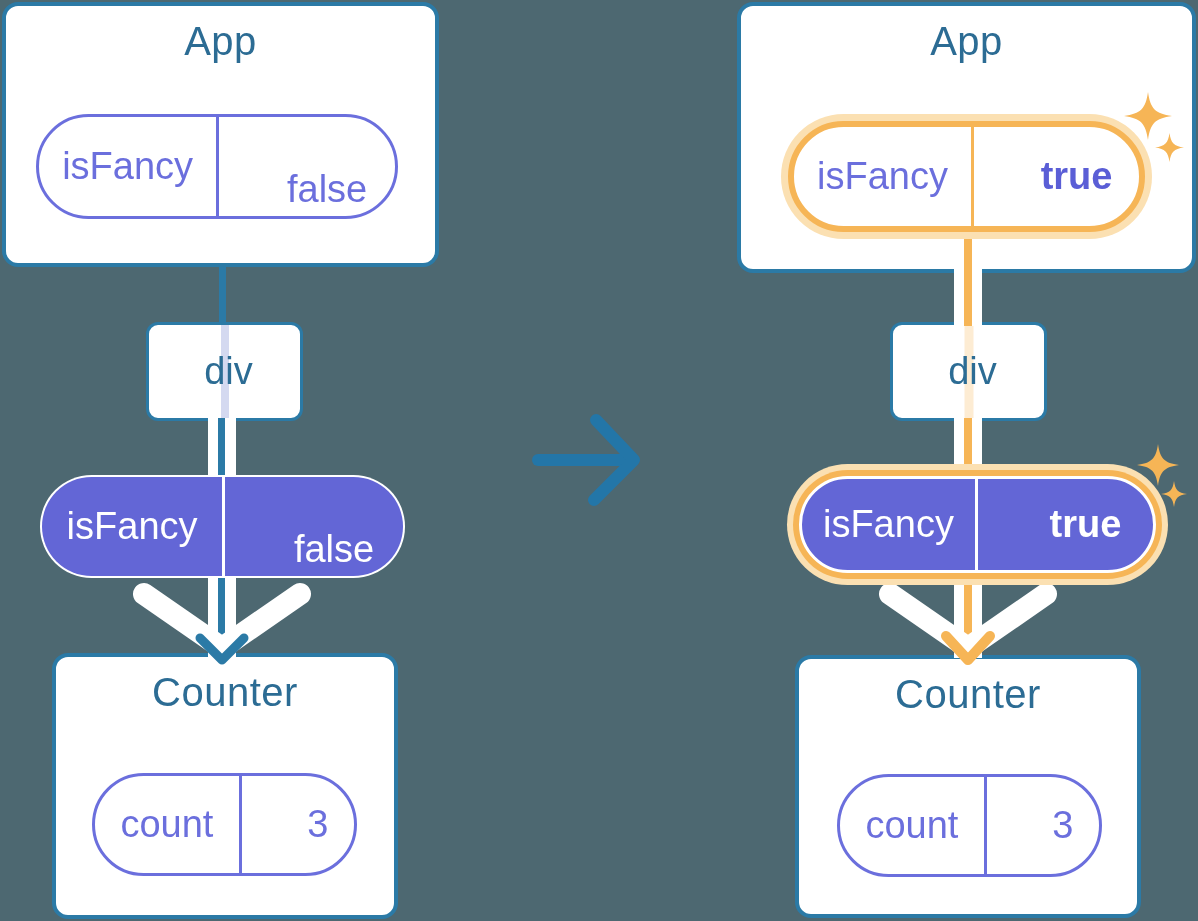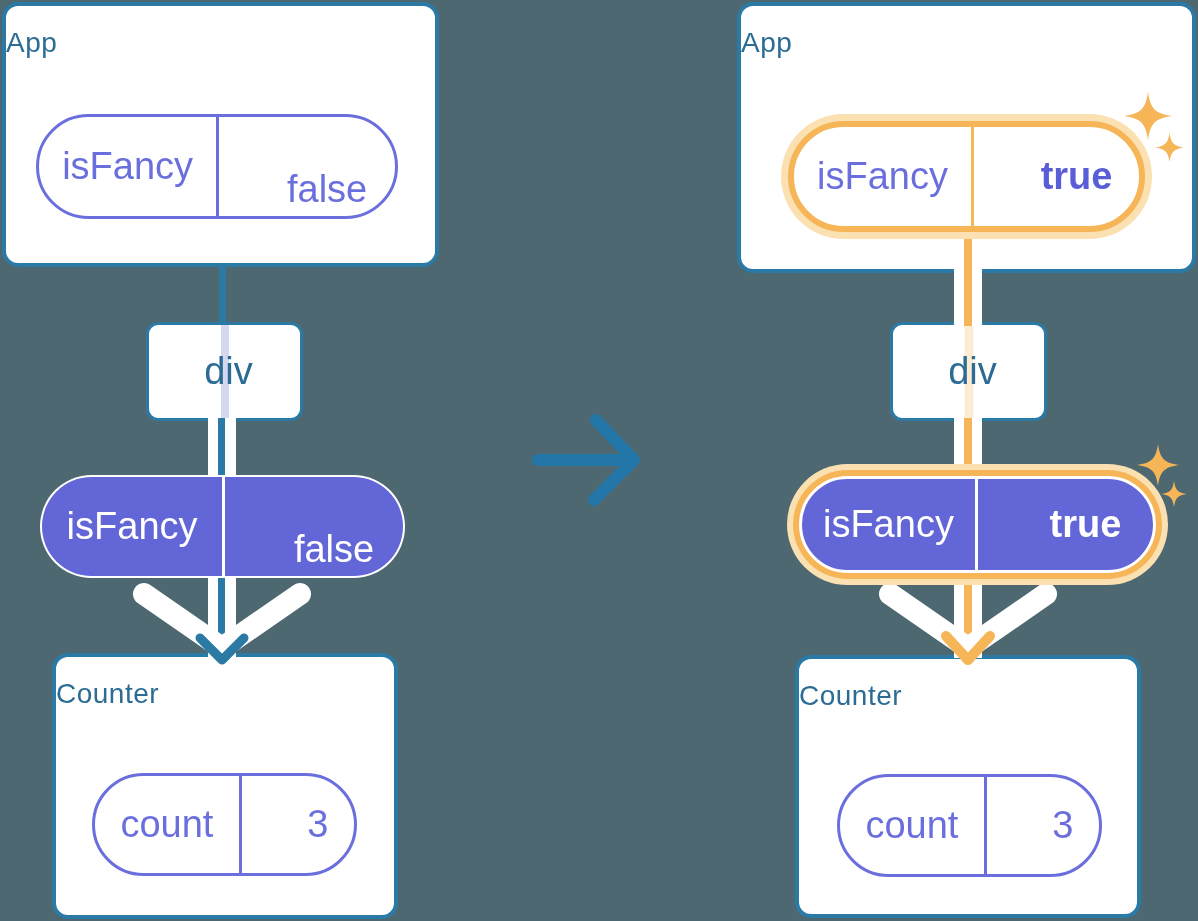--- a/index.html
+++ b/index.html
@@ -13,21 +13,21 @@
     --orange-glow:#fbe0b2;
     --orange-faint:#fdecd3;
     --lavender:#d4d9f0;
   }
   html,body{margin:0;padding:0;}
   body{background:var(--bg);font-family:"Liberation Sans", sans-serif;}
   .stage{position:relative;width:1198px;height:921px;overflow:hidden;background:var(--bg);}
 
   .card{position:absolute;background:#fff;border:4px solid var(--blue);border-radius:16px;
         box-sizing:border-box;z-index:2;}
-  .card .title{font-size:28px;color:var(--titlec);margin-top:21px;font-weight:500;
+  .card .title{text-align:center;font-size:40px;color:var(--titlec);margin-top:13px;font-weight:500;
         letter-spacing:.5px;}
 
   .pill{position:absolute;display:flex;box-sizing:border-box;border-radius:70px;overflow:hidden;z-index:7;gap:40px;}
   .pill .cell{display:flex;align-items:center;justify-content:center;font-size:38px;box-sizing:border-box;}
   .pill.outline{background:#fff;border:3px solid var(--purple-line);}
   .pill.outline .cell{color:var(--purple-line);}
   .pill.outline .cell.name{border-right:3px solid var(--purple-line);}
   .pill.solid{background:var(--purple-fill);box-shadow:0 0 0 2px #ffffff;}
   .pill.solid .cell{color:#fff;}
   .pill.solid .cell.name{border-right:3px solid #fff;}

